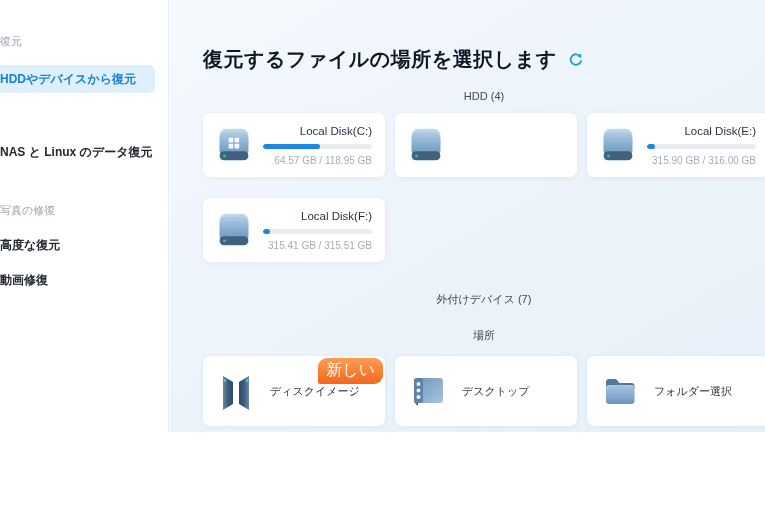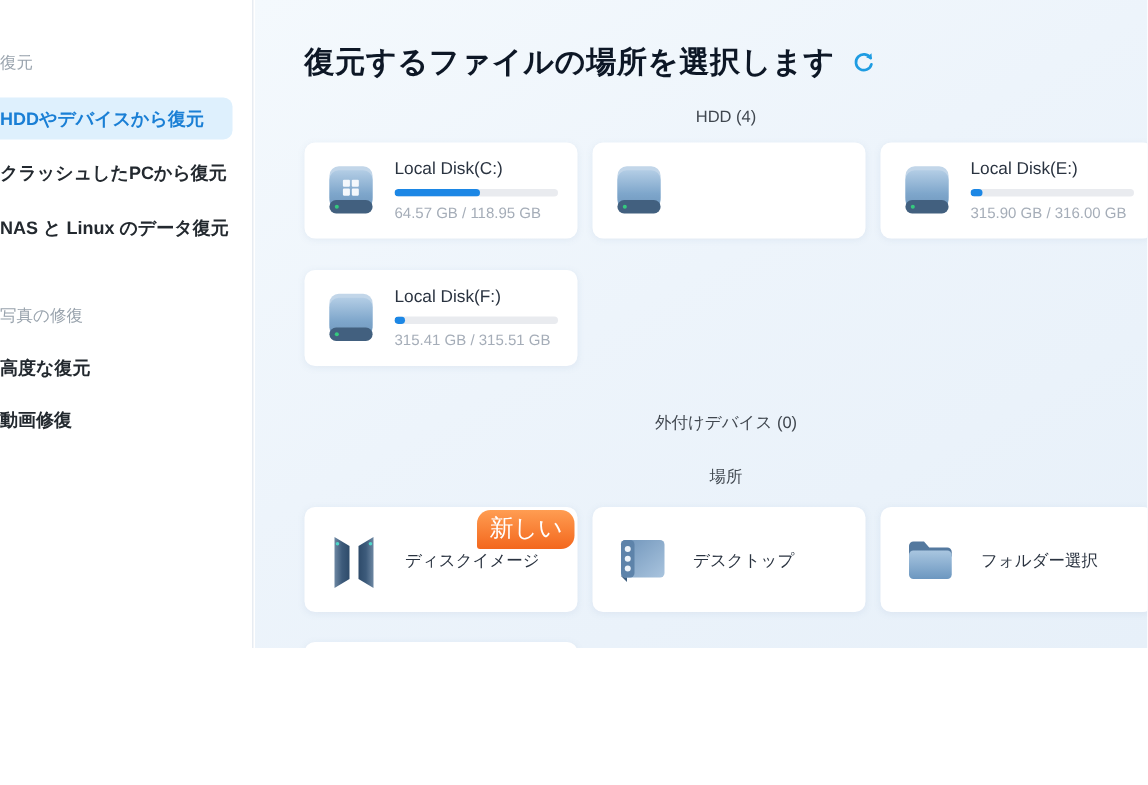--- a/index.html
+++ b/index.html
@@ -12,31 +12,31 @@
     background:#ffffff; border-right:1px solid #e7ecf2; }
   .side-label { position:absolute; left:0; font-size:11px; color:#99a3ad; white-space:nowrap; }
   .side-item { position:absolute; left:0; font-size:12px; font-weight:700; color:#23292f;
     white-space:nowrap; cursor:pointer; }
   .side-item.active { left:-10px; width:165px; height:28px; line-height:28px;
     padding-left:10px; background:#def0fd; border-radius:6px; color:#1a7fd5; }
 
   
   .main { position:absolute; left:170px; top:0; right:0; bottom:0;
     background:linear-gradient(150deg,#f4f9fd 0%,#edf4fb 45%,#e7f0f9 100%);
-    padding:28px 0 0 33px; overflow:hidden; }
+    padding:46px 0 0 33px; overflow:hidden; }
   .title-row { display:flex; align-items:center; gap:11px; }
   .page-title { font-size:20px; font-weight:700; color:#0d1726; letter-spacing:.5px; }
   .refresh { width:15px; height:15px; cursor:pointer; display:inline-flex; }
   .sec-label { font-size:11px; color:#40474f;text-align:center; }
   .lbl-hdd { margin-top:17px; }
   .lbl-ext { margin-top:30px; }
   .lbl-loc { margin-top:21px; }
 
   .grid { display:grid; grid-template-columns:repeat(3,182px); column-gap:10px; }
-  .grid.disks { margin-top:11px; row-gap:21px; }
+  .grid.disks { margin-top:11px; row-gap:21px;text-align:right; }
   .grid.locs  { margin-top:13px; row-gap:20px; }
 
   .card { background:#ffffff; border-radius:7px; cursor:pointer;
     box-shadow:0 1px 5px rgba(110,140,180,.10); display:flex; align-items:center; }
   .disk-card { height:64px; padding:0 13px; gap:11px; }
   .loc-card  { height:70px; padding:0 13px; gap:14px; position:relative; }
 
   .disk-info { flex:1; min-width:0; }
   .disk-name { font-size:11.5px; color:#2a3340; margin-bottom:7px; }
   .track { height:5px; background:#e9ebef; border-radius:3px; overflow:hidden; }
@@ -92,21 +92,20 @@
   </defs>
 </svg>
 
 <div class="app">
 
   <div class="sidebar">
     <div class="side-label" style="top:34px">復元</div>
 
     <div class="side-item active" style="top:65px">HDDやデバイスから復元</div>
 
-    <div class="side-item" style="top:107px">クラッシュしたPCから復元</div>
 
     <div class="side-item" style="top:144px">NAS と Linux のデータ復元</div>
 
     <div class="side-label" style="top:203px">写真の修復</div>
 
     <div class="side-item" style="top:237px">高度な復元</div>
 
     <div class="side-item" style="top:272px">動画修復</div>
   </div>
 
@@ -183,21 +182,21 @@
         <div class="disk-info">
           <div class="disk-name">Local Disk(F:)</div>
           <div class="track">
             <div class="fill" style="width: 6%;"></div>
           </div>
           <div class="disk-cap">315.41 GB / 315.51 GB</div>
         </div>
       </div>
     </div>
 
-    <div class="sec-label lbl-ext">外付けデバイス (0)</div>
+    <div class="sec-label lbl-ext">外付けデバイス (7)</div>
 
     <div class="sec-label lbl-loc">場所</div>
 
     <div class="grid locs">
 
       <div class="card loc-card">
         <svg class="icon40" viewBox="0 0 40 40">
           <path d="M7 5 L17 11 L17 33 L7 39 Z" fill="url(#panelGrad)"></path>
           <path d="M33 5 L23 11 L23 33 L33 39 Z" fill="url(#panelGrad2)"></path>
           <circle cx="9" cy="9.5" r="1.2" fill="#4fd6c8"></circle>

